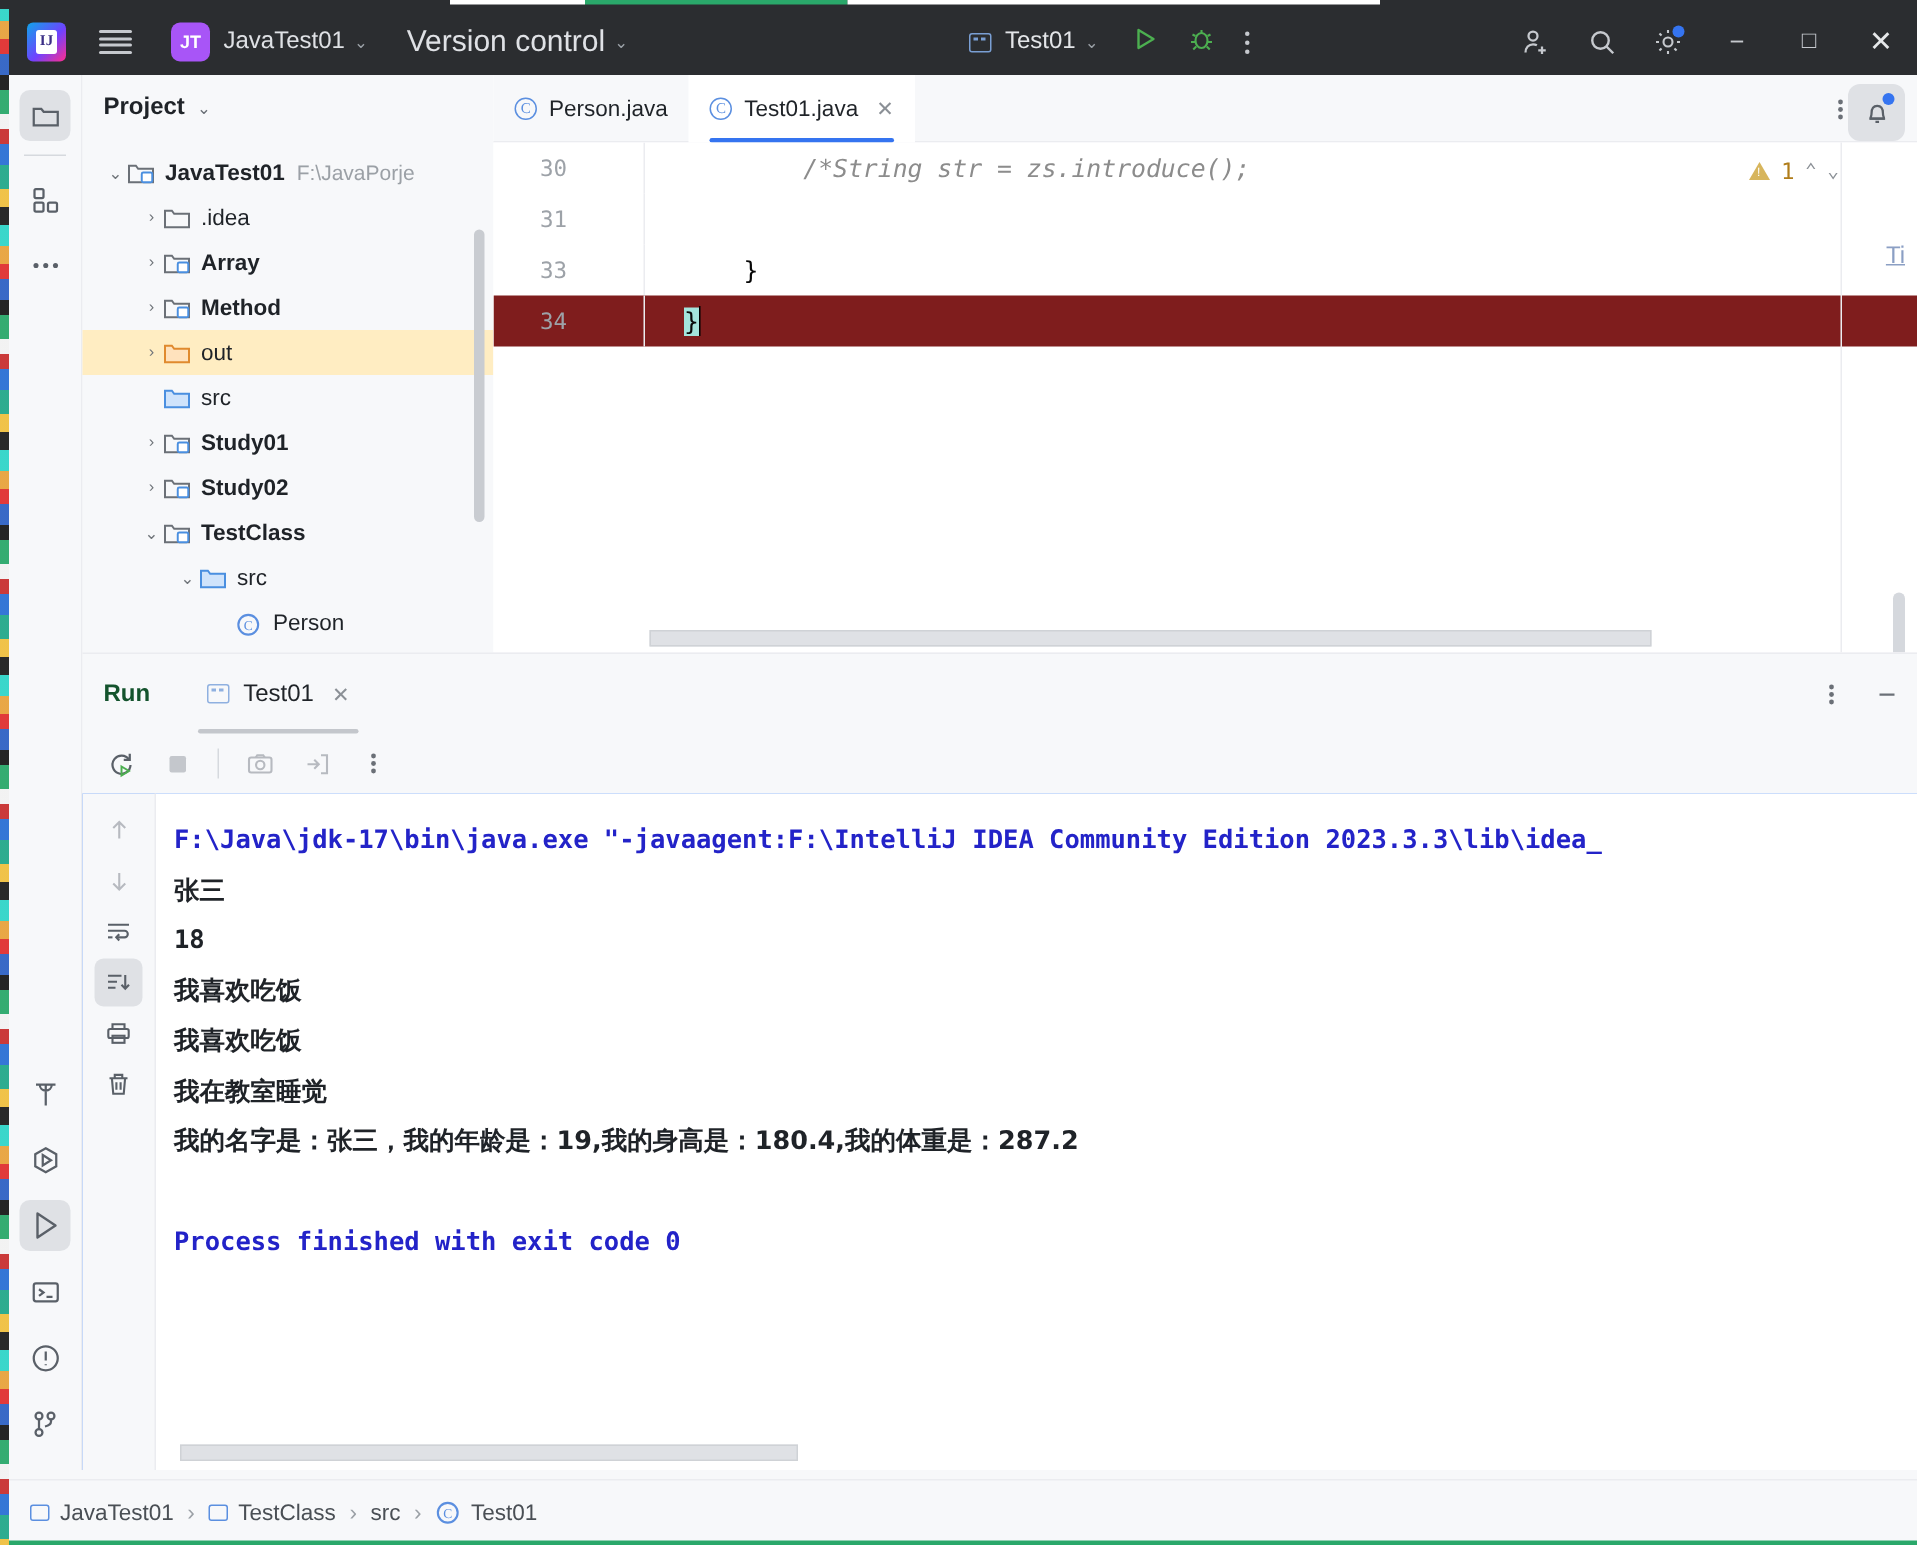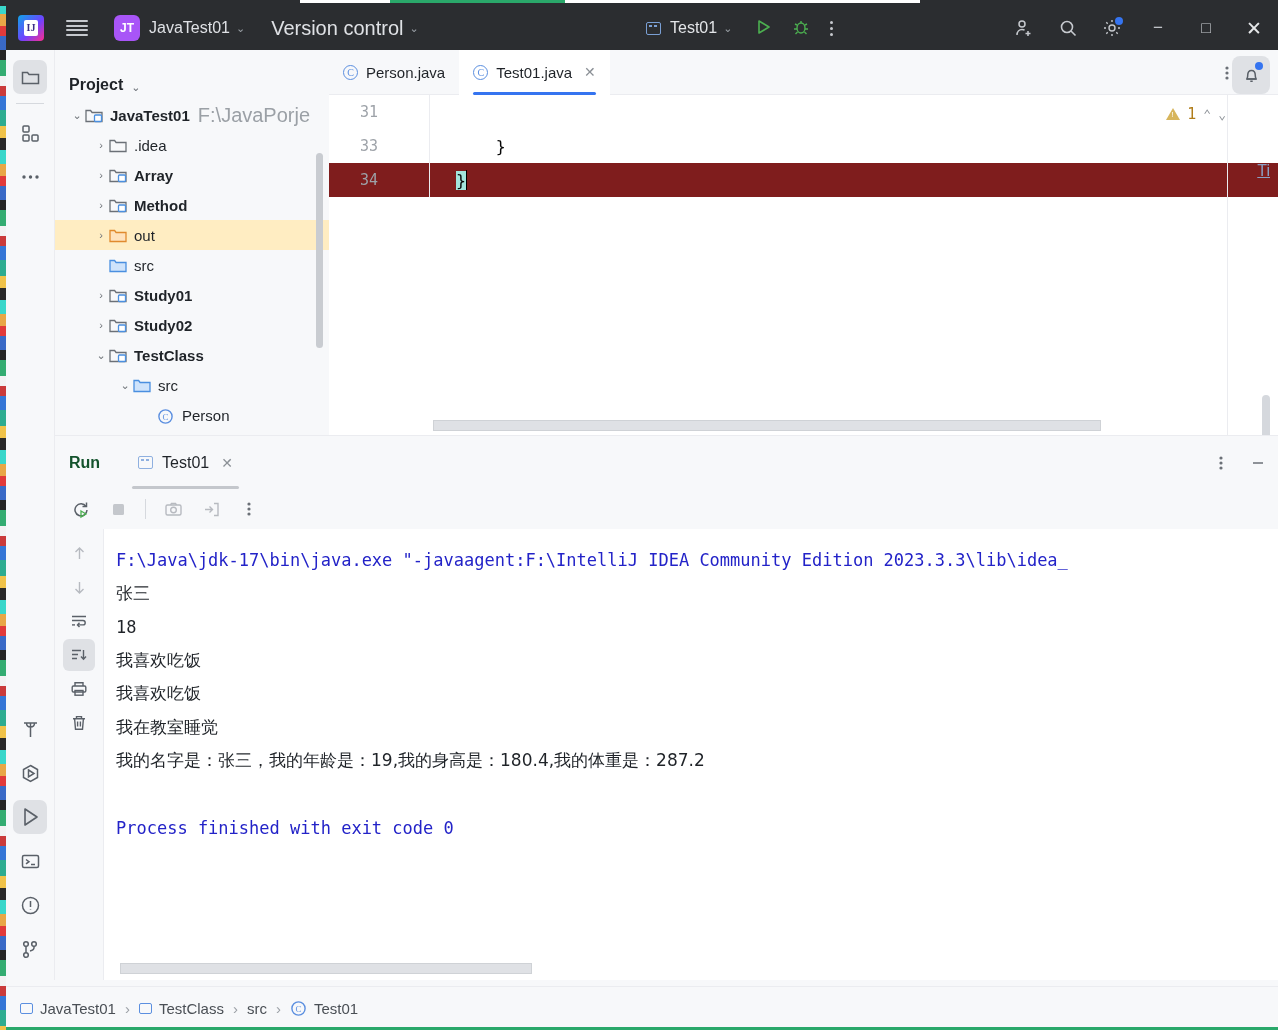--- a/index.html
+++ b/index.html
@@ -54,31 +54,31 @@
   
   .leftstrip { position:absolute; left:6px; top:50px; width:49px; height:930px; background:#f7f8fa;
     border-right:1px solid #ebecf0; display:flex; flex-direction:column; align-items:center; }
   .ls-btn { width:34px; height:34px; margin-top:10px; border-radius:7px; display:flex; align-items:center; justify-content:center; }
   .ls-btn.active { background:#dfe1e5; }
   .ls-div { width:28px; height:1px; background:#d6d9de; margin:9px 0 2px; }
   .ls-spacer { flex:1; }
 
   
   .projpanel { position:absolute; left:55px; top:50px; width:274px; height:385px; background:#f7f8fa; }
-  .pp-head { height:44px; display:flex; align-items:flex-end; padding-left:14px; }
+  .pp-head { height:44px; display:flex; align-items:center; padding-left:14px; }
   .pp-title { font-size:16px; color:#1f2328; font-weight:bold; }
   .pp-chev { margin-left:8px; color:#6b7077; font-size:11px; }
   .tree { padding-top:6px; font-size:15px; color:#1f2328; }
   .row { height:30px; display:flex; align-items:center; white-space:nowrap; }
   .row.sel { background:#ffedc2; }
   .arrow { width:16px; text-align:center; color:#70757a; font-size:11px; flex:0 0 16px; }
   .fico { width:18px; height:15px; margin-right:7px; flex:0 0 18px; position:relative; }
   .lbl { font-size:15px; }
   .lbl.b { font-weight:bold; }
-  .path { color:#9ba0a6; font-size:20px; margin-left:8px; }
+  .path { color:#9ba0a6; font-size:14px; margin-left:8px; }
   .pp-scroll { position:absolute; right:6px; top:103px; width:7px; height:195px; background:#c9ccd1; border-radius:4px; }
 
   
   .editor { position:absolute; left:329px; top:50px; width:949px; height:385px; background:#ffffff; }
   .tabs { height:45px; display:flex; align-items:center; border-bottom:1px solid #ebecf0; background:#f7f8fa; position:relative; }
   .tab { height:45px; display:flex; align-items:center; padding:0 14px; font-size:15px; color:#1f2328; position:relative; }
   .tab.active { background:#fff; }
   .tab.active::after { content:""; position:absolute; left:14px; right:14px; bottom:0; height:3px; background:#3574f0; border-radius:2px; }
   .cls-ico { width:15px; height:15px; border-radius:50%; border:1.6px solid #5b8fe0; color:#5b8fe0;
     font-size:10px; display:flex; align-items:center; justify-content:center; margin-right:8px; font-family:"Liberation Serif",serif; }
@@ -113,21 +113,21 @@
   .run-tab::after { content:""; position:absolute; left:0; right:0; bottom:0; height:3px; background:#c4c7cc; border-radius:2px; }
   .run-tab-ico { width:15px; height:13px; border:1.6px solid #8fb0e0; border-radius:2px; margin-right:9px; position:relative; }
   .run-tab-ico::before { content:""; position:absolute; left:2px; top:2px; width:3px; height:2px; background:#8fb0e0; }
   .run-tab-ico::after { content:""; position:absolute; left:7px; top:2px; width:3px; height:2px; background:#8fb0e0; }
   .run-tab-lbl { font-size:16px; color:#1f2328; }
   .run-head-right { position:absolute; right:0; top:0; height:53px; display:flex; align-items:center; }
   .run-head-right .ico { width:34px; height:53px; display:flex; align-items:center; justify-content:center; }
   .run-toolbar { height:40px; display:flex; align-items:center; padding-left:8px; gap:4px; }
   .rt-btn { width:34px; height:30px; display:flex; align-items:center; justify-content:center; }
   .rt-sep { width:1px; height:20px; background:#d6d9de; margin:0 6px; }
-  .console-wrap { position:absolute; left:0; top:93px; right:0; bottom:0; display:flex; background:#3b82f6; }
+  .console-wrap { position:absolute; left:0; top:93px; right:0; bottom:0; display:flex; background:#3b82f6;font-weight:bold; }
   .console-gutter { width:49px; background:#f7f8fa; border-right:1px solid #ebecf0; display:flex;
     flex-direction:column; align-items:center; padding-top:8px; }
   .cg-btn { width:32px; height:32px; margin-bottom:2px; border-radius:6px; display:flex; align-items:center; justify-content:center; }
   .cg-btn.active { background:#dfe1e5; }
   .console { flex:1; position:relative; background:#fff; overflow:hidden; padding:14px 0 0 12px; }
   .oline { height:33.5px; font-family:"DejaVu Sans Mono", monospace; font-size:17px; white-space:pre;
     display:flex; align-items:center; color:#1f2328; }
   .oline.blue { color:#2323c8; }
   .oline.cjk { font-family:"DejaVu Sans", sans-serif; font-size:17px; color:#1f2328; }
   .cons-hscroll { position:absolute; left:16px; bottom:6px; width:412px; height:11px; background:#dfe1e5; border:1px solid #cfd2d6; }
@@ -399,20 +399,25 @@
             </svg>
         </div>
         <div class="ico">
           <svg width="16" height="16" viewBox="0 0 16 16" stroke="#6b7077" stroke-width="1.5">
               <path d="M3 8h10"></path>
             </svg>
         </div>
       </div>
     </div>
     <div class="code" id="code">
+      <div class="cline">
+          <div class="gutter">30</div>
+          <div class="fold"></div>
+          <div class="ctext"><span>        </span><span class="cmt">/*String str = zs.introduce();</span></div>
+        </div>
         <div class="cline">
           <div class="gutter">31</div>
           <div class="fold"></div>
         </div>
         <div class="cline">
           <div class="gutter">33</div>
           <div class="fold"></div>
           <div class="ctext"><span>    }</span></div>
         </div>
         <div class="cline cur">

